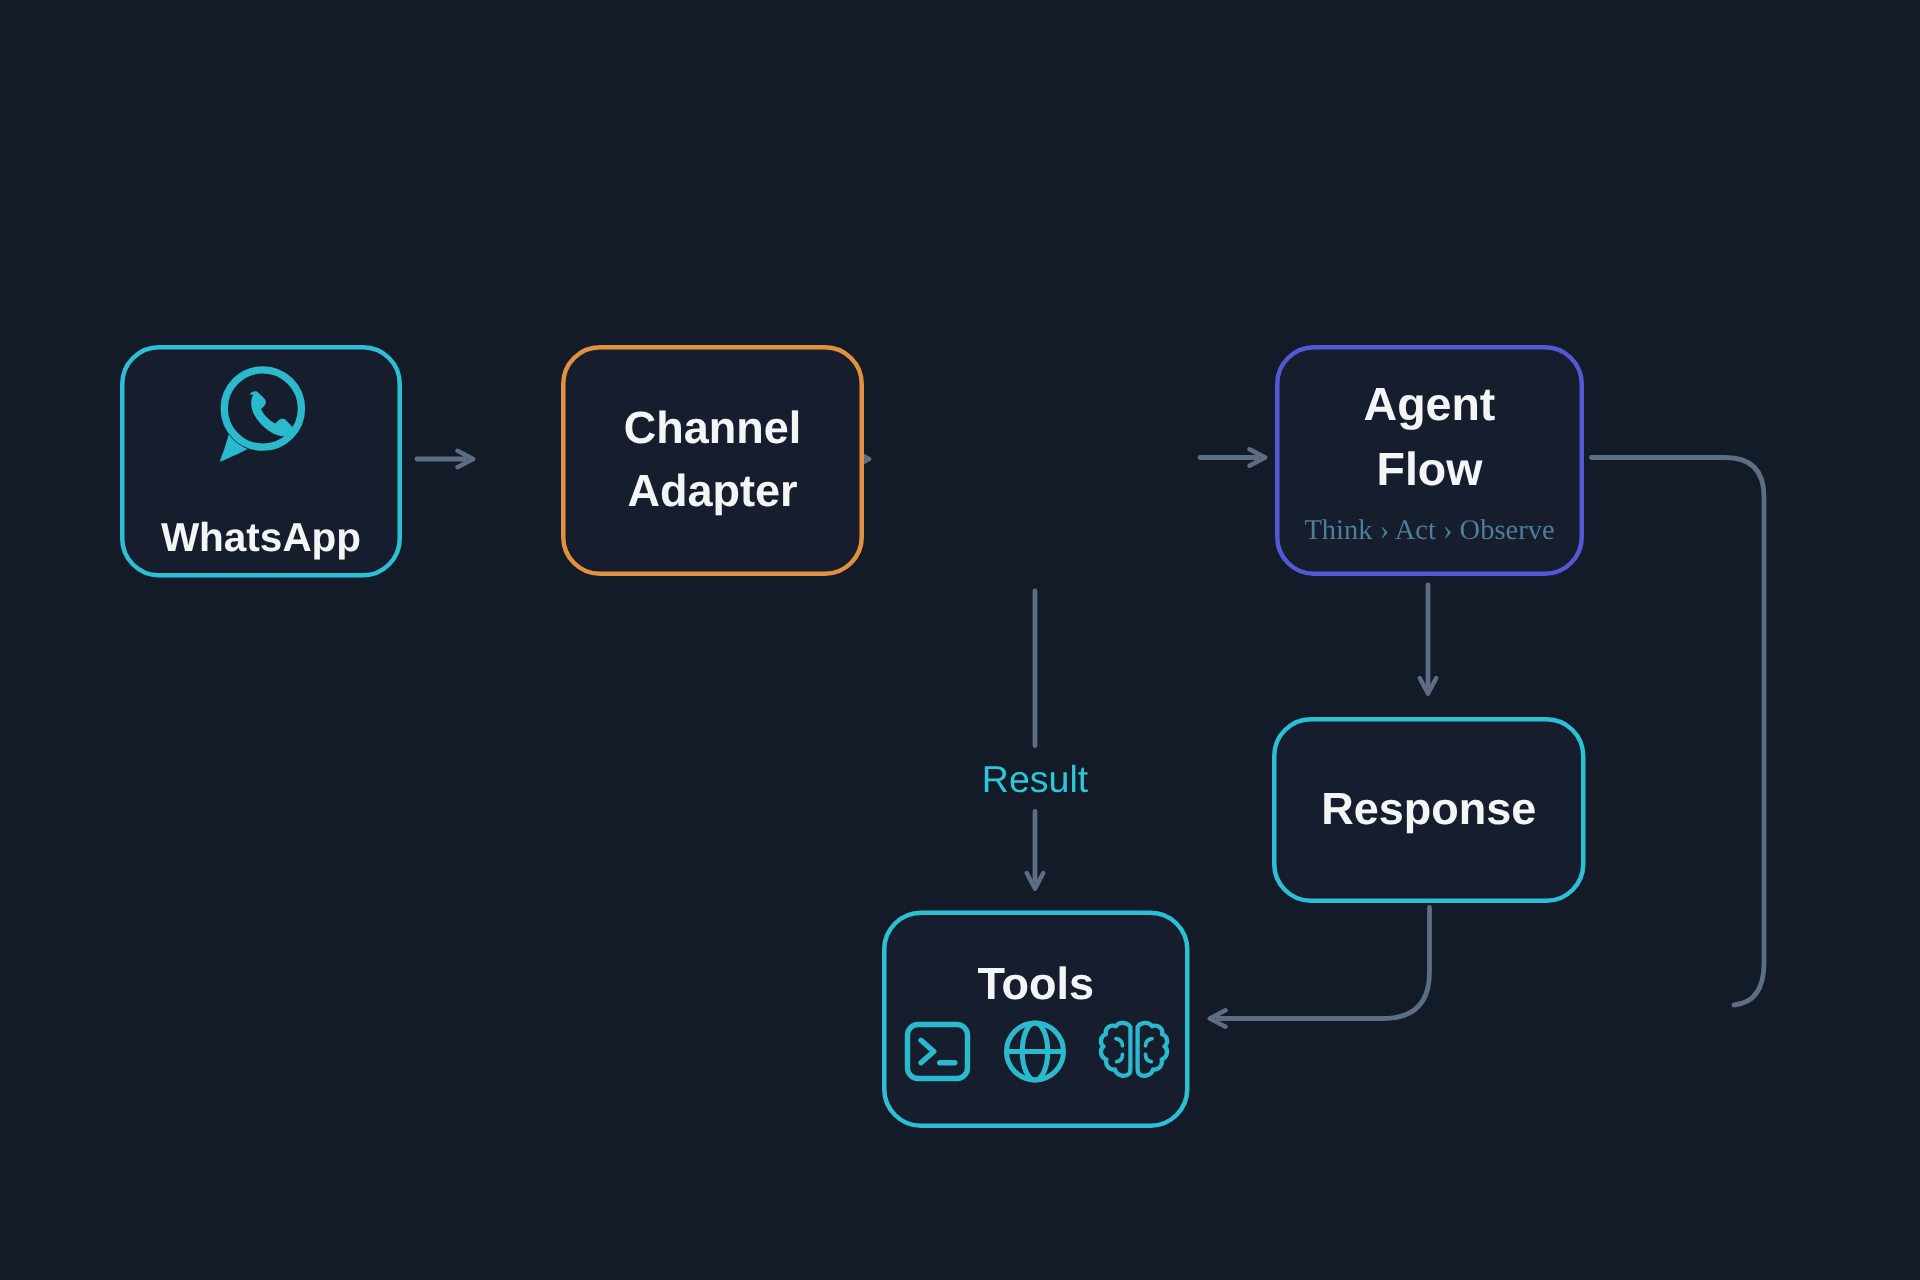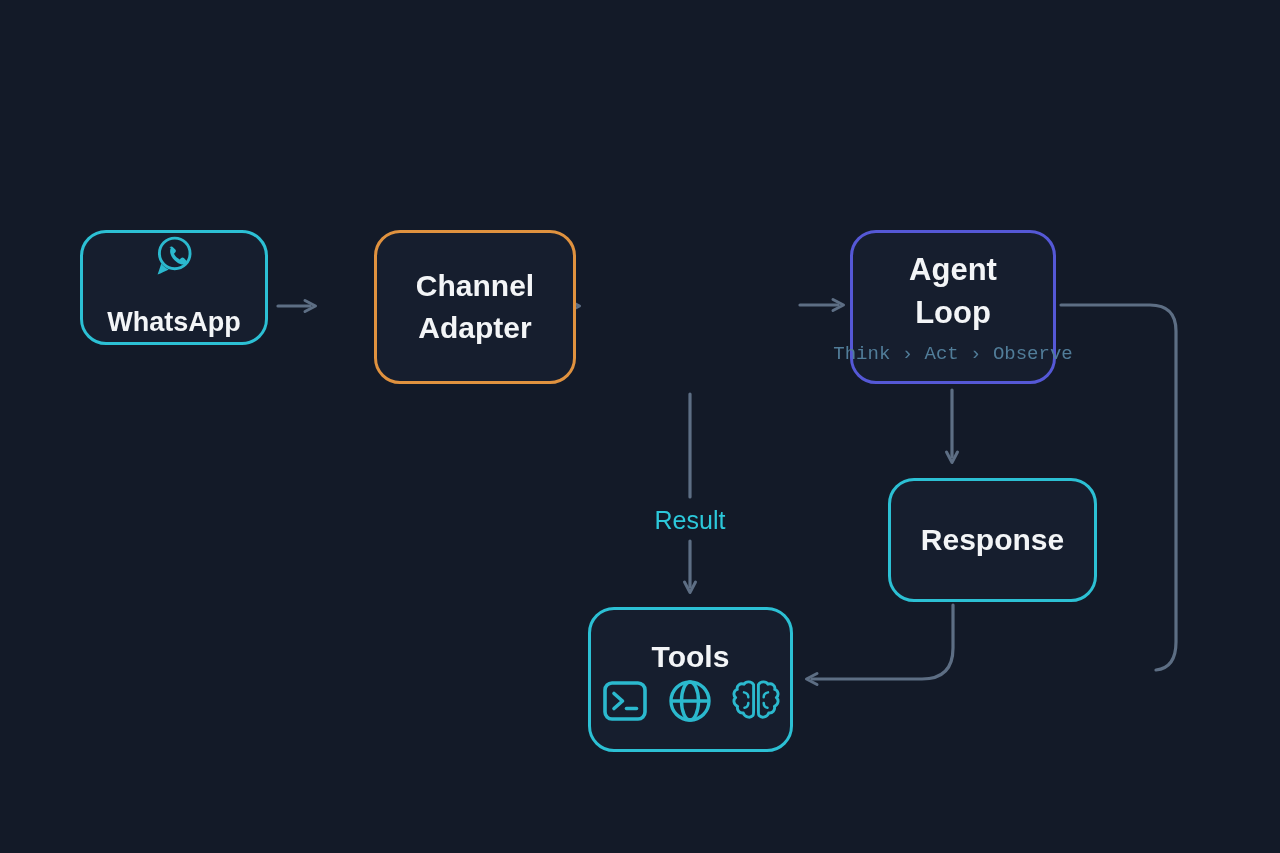--- a/index.html
+++ b/index.html
@@ -61,35 +61,35 @@
     align-items: center; justify-content: center;
   }
   .node-label {
     color: var(--label-text);
     font-weight: 700;
     font-size: 30px;
     line-height: 1.4;
     text-align: center;
   }
 
-  #node-whatsapp { left: 80px;  top: 230px; width: 188px; height: 115px; gap: 26px; }
+  #node-whatsapp { left: 80px;  top: 230px; width: 188px; height: 155px; gap: 26px; }
   #node-whatsapp .node-label { font-size: 27px; font-weight: 600; }
   #node-adapter  { left: 328px; top: 230px; width: 202px; height: 154px; border-color: var(--orange-border); margin-left: 46px; }
   #node-adapter .node-label { max-width: 155px; }
   #node-gateway  { left: 588px; top: 230px; width: 204px; height: 153px; }
   #node-agent    { left: 850px; top: 230px; width: 206px; height: 154px; border-color: var(--purple-border); }
   #node-agent .node-label { max-width: 120px; font-size: 31px; line-height: 1.38; }
   .node-subtitle {
-    font-family: Liberation Mono, monospace;
+    font-family: Liberation Serif, serif;
     font-size: 19px;
     color: var(--subtitle-text);
     margin-top: 8px;
     white-space: nowrap;
   }
-  #node-response { left: 848px; top: 478px; width: 209px; height: 124px; margin-left: 40px; }
+  #node-response { left: 848px; top: 478px; width: 209px; height: 124px; }
   #node-tools    { left: 588px; top: 607px; width: 205px; height: 145px; }
 
   .tools-icon-row { display: flex; align-items: center; gap: 19px; }
   .icon-stroke { stroke: var(--icon-teal); fill: none; }
   .icon-fill   { fill: var(--icon-teal); }
 
   .result-label {
     position: absolute; left: 625px; top: 506px; width: 130px;
     text-align: center;
     font-size: 25px; font-weight: 400;
@@ -139,21 +139,21 @@
     </svg>
     <div class="node-label">WhatsApp</div>
   </div>
 
   <div class="node" id="node-adapter">
     <div class="node-label">Channel Adapter</div>
   </div>
 
 
   <div class="node" id="node-agent">
-    <div class="node-label">Agent Loop</div>
+    <div class="node-label">Agent Flow</div>
     <div class="node-subtitle">Think › Act › Observe</div>
   </div>
 
   <div class="node" id="node-response">
     <div class="node-label">Response</div>
   </div>
 
   <div class="node" id="node-tools">
     <div class="node-label">Tools</div>
     <div class="tools-icon-row">

